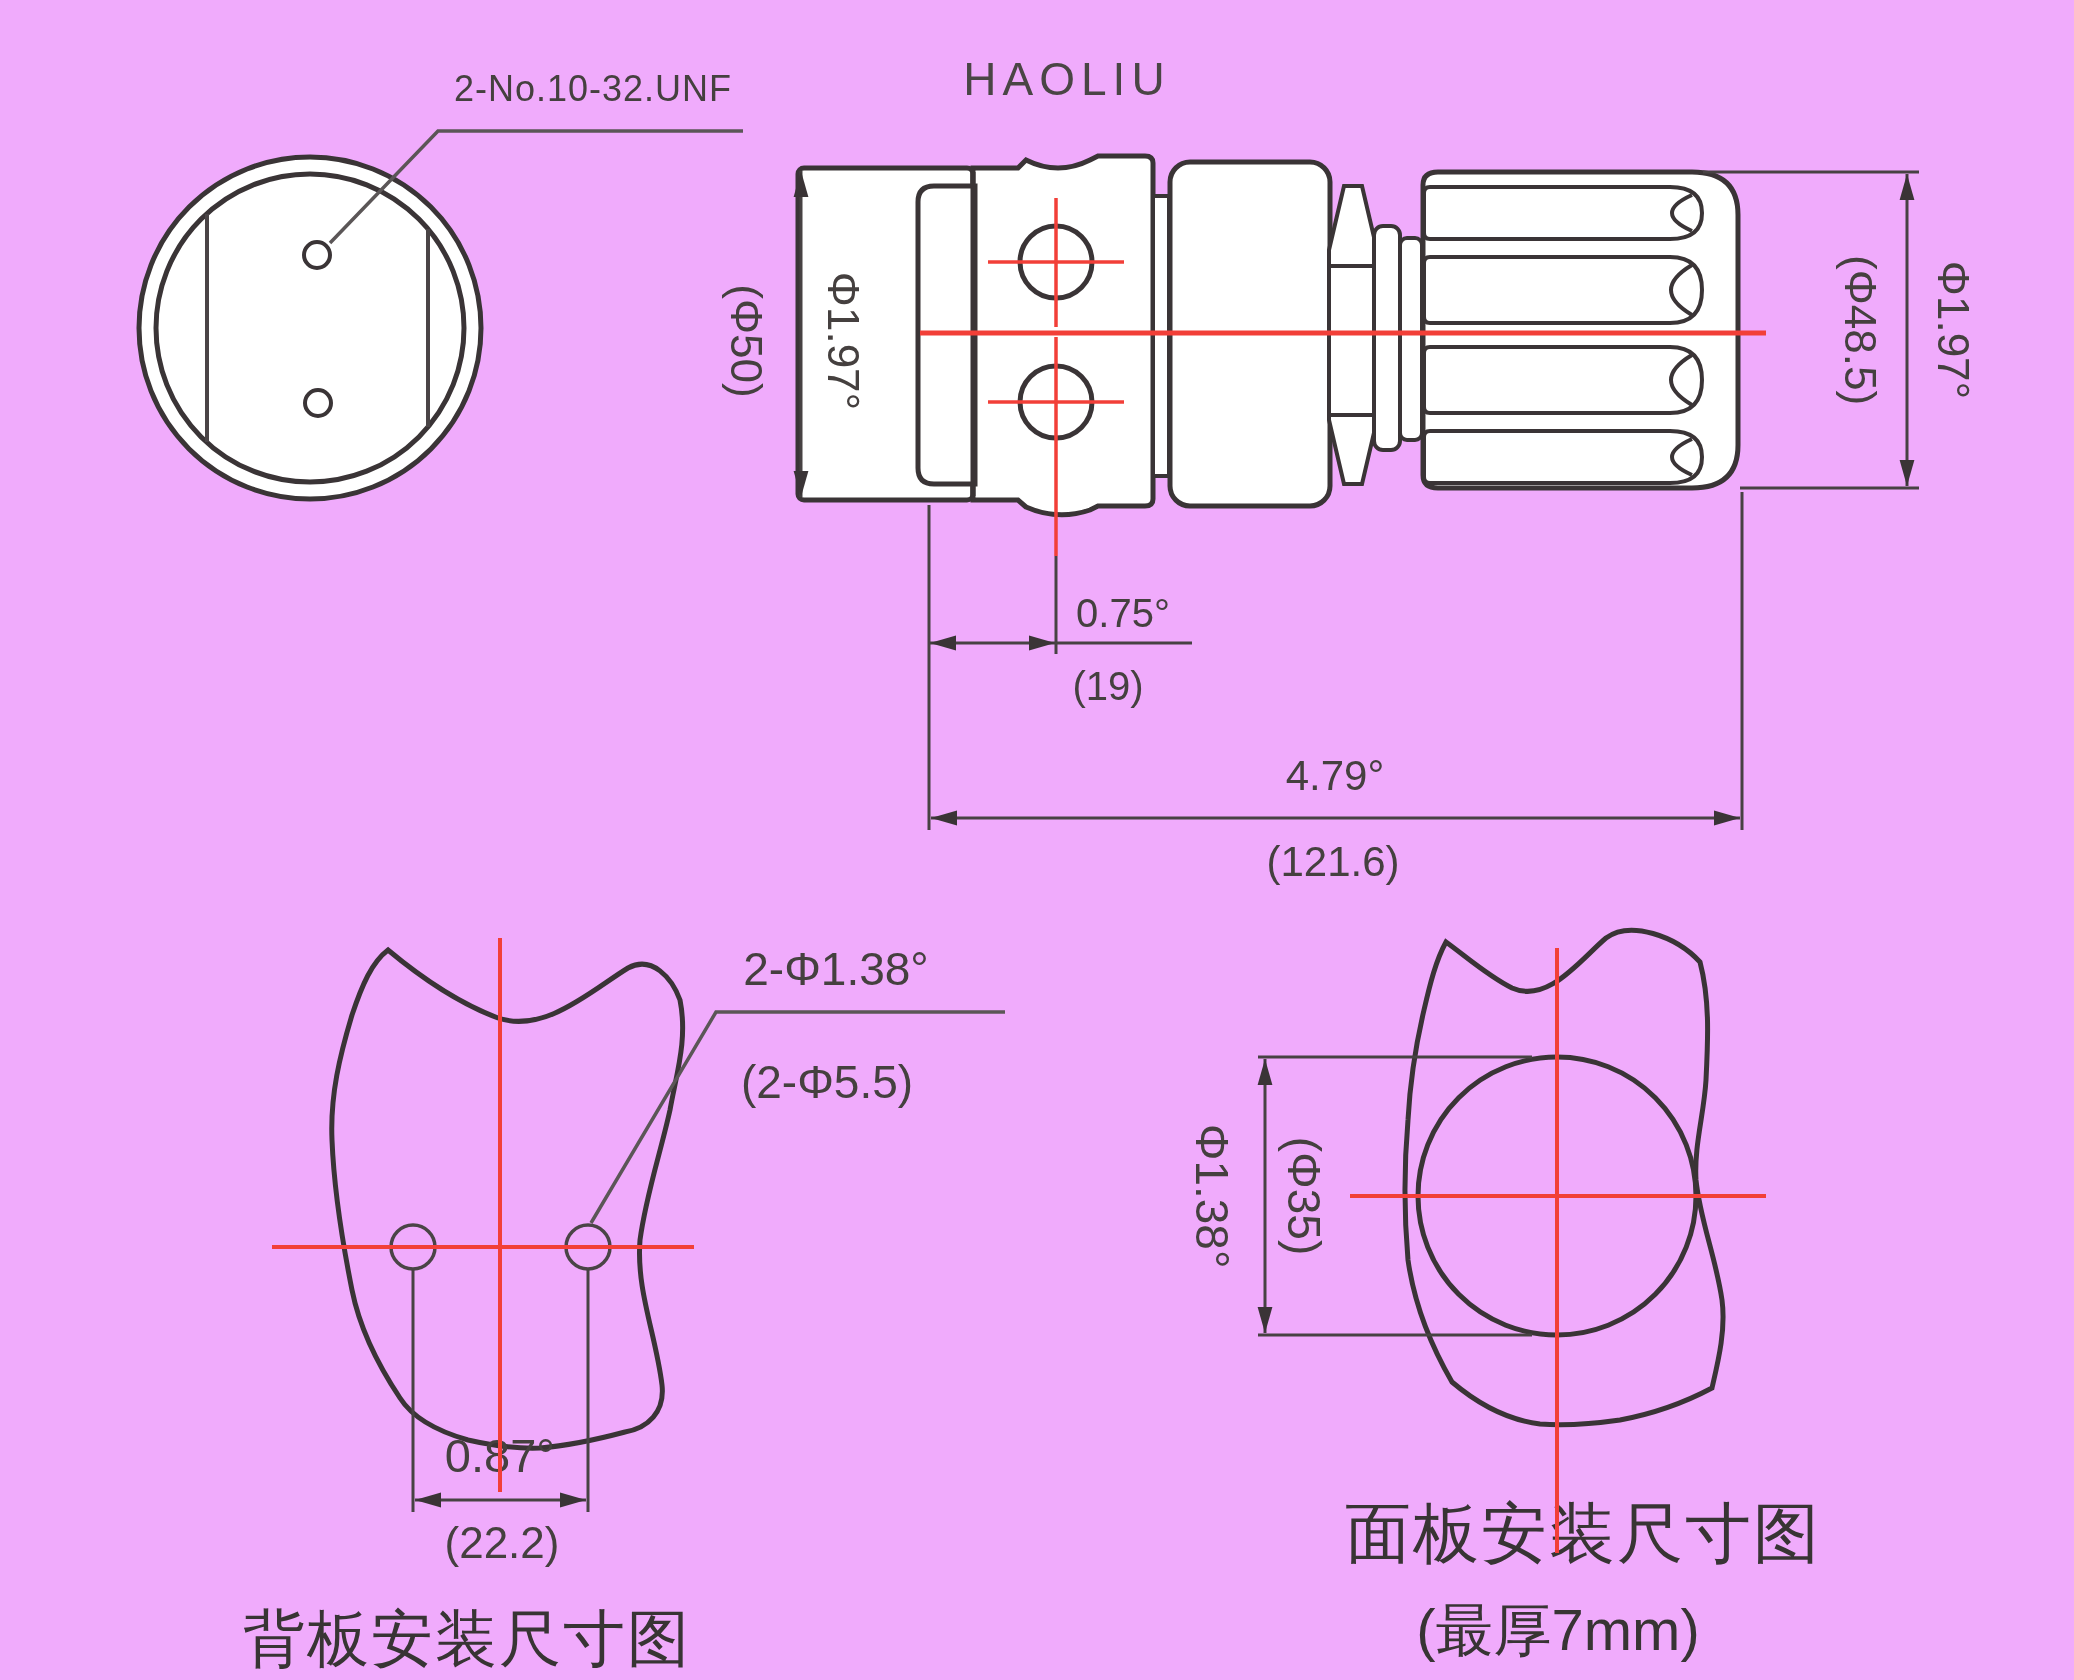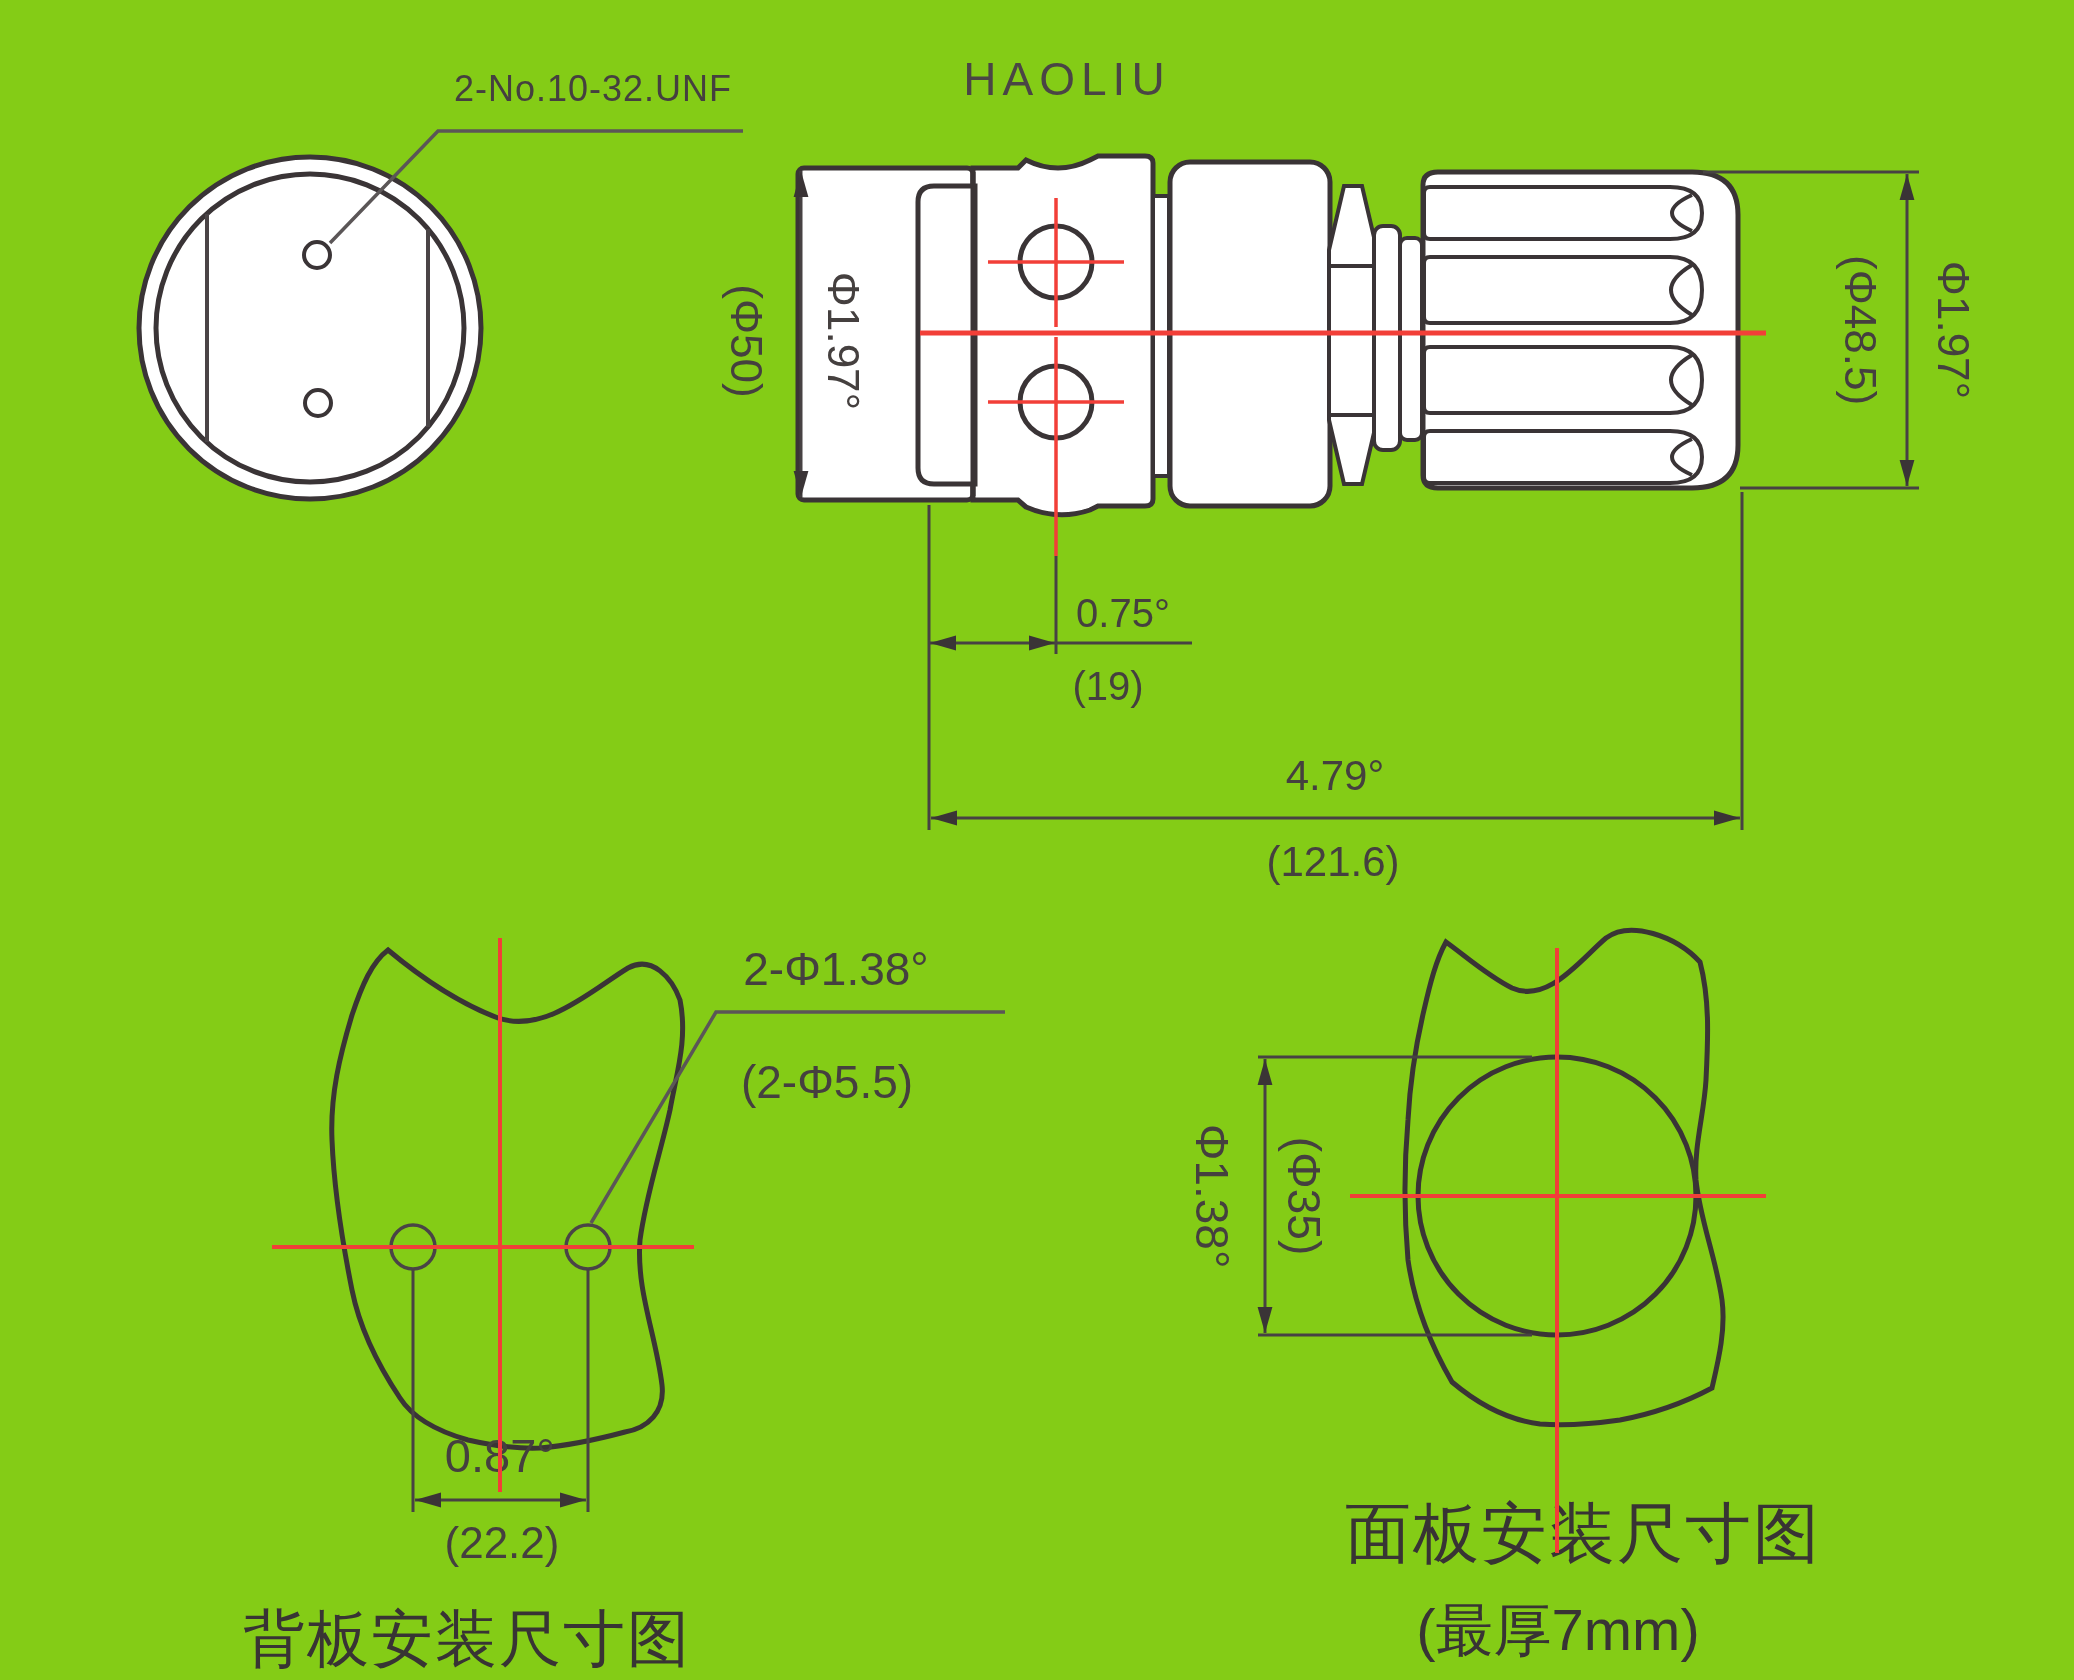--- a/index.html
+++ b/index.html
@@ -1,16 +1,16 @@
 <!DOCTYPE html>
 <html><head>
 <meta charset="utf-8">
 <style>
   html,body{margin:0;padding:0;background:#ffffff;}
-  #stage{position:relative;width:2074px;height:1680px;background:#84cc16;overflow:hidden;
+  #stage{position:relative;width:2074px;height:1680px;background:#f0abfc;overflow:hidden;
          font-family:"Liberation Sans", sans-serif;}
   svg{position:absolute;left:0;top:0;}
   text{fill:#45403f;}
   .lbl{font-size:36px;letter-spacing:1px;}
   .dimtxt{font-size:42px;}
   .vtxt{font-size:44px;}
   .cap{font-size:62px;fill:#383434;letter-spacing:2px;}
 </style>
 </head>
 <body>

